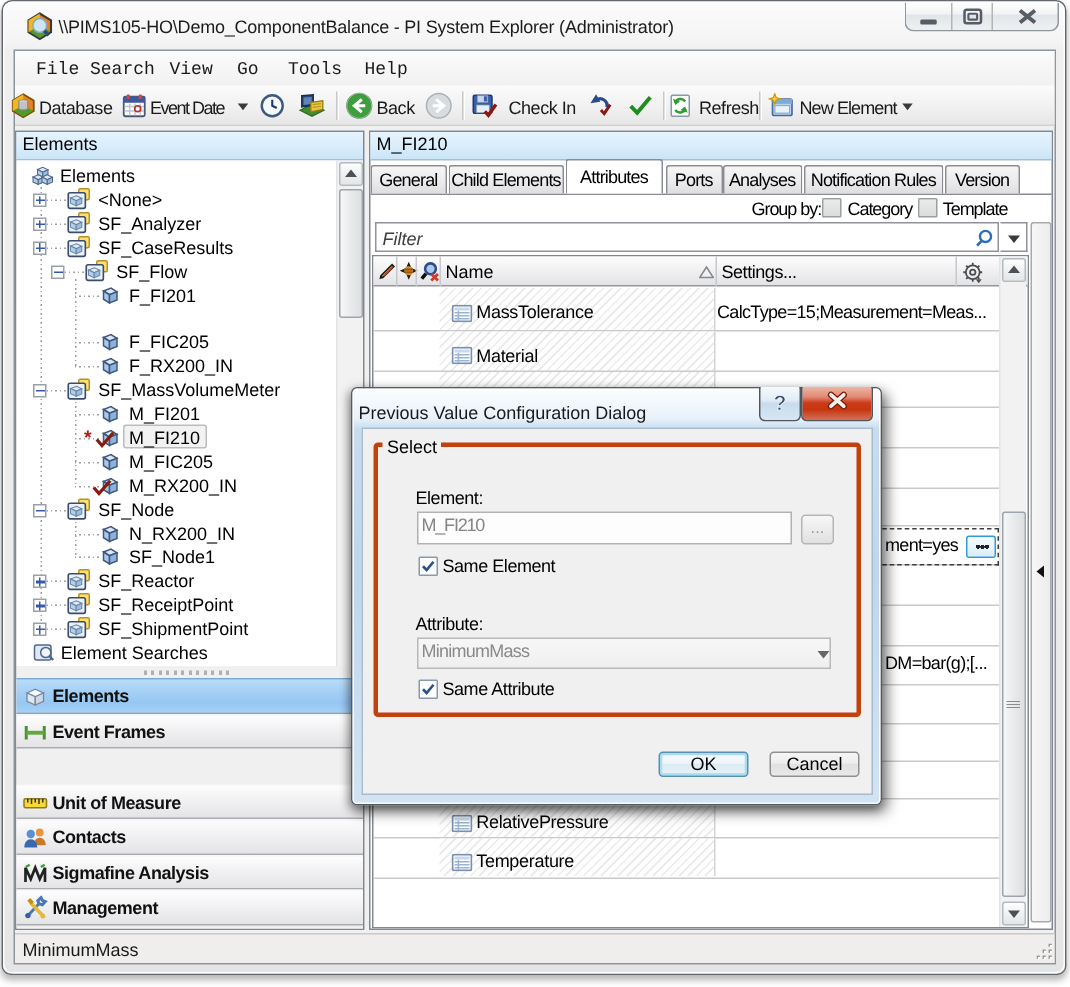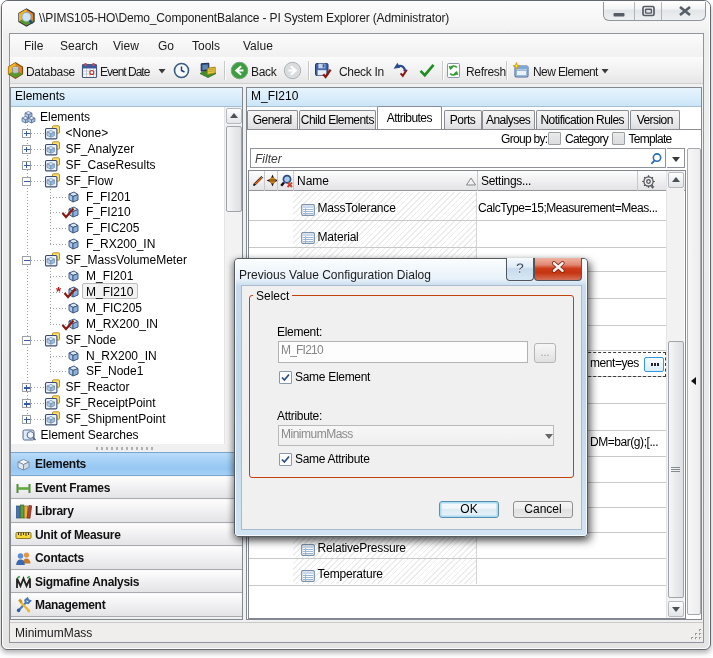--- a/index.html
+++ b/index.html
@@ -5,21 +5,21 @@
 .abs{position:absolute;}
 #winframe{position:absolute;left:1px;top:0px;width:710px;height:650px;border:1px solid #62686e;border-radius:7px 7px 6px 6px;background:linear-gradient(#fcfcfc,#f4f4f4 26px,#efefef 34px,#e9e9e9 90%,#e4e4e4);box-shadow:0 3px 5px rgba(130,130,130,0.6);}
 #winframe::before{content:"";position:absolute;inset:0;border:1px solid #fdfdfd;border-radius:6px;}
 #title{position:absolute;left:39px;top:11px;font-size:12px;color:#1c1c1c;white-space:nowrap;letter-spacing:-0.15px;}
 #capbtns{position:absolute;left:603px;top:2px;width:103px;height:19px;border:1px solid #8f969c;border-top:none;border-radius:0 0 6px 6px;background:linear-gradient(#ffffff,#f2f3f5 40%,#e2e5e8 45%,#eceef0 90%);display:flex;}
 #capbtns .cb{position:relative;}
 #capbtns .cb:nth-child(1){width:30px;}#capbtns .cb:nth-child(2){width:27px;}#capbtns .cb:nth-child(3){width:46px;}
 #capbtns .cb+.cb{border-left:1px solid #b0b5ba;}
 #clientbox{position:absolute;left:9px;top:33px;width:695px;height:610px;border:1px solid #8e959c;background:#f0f0f0;}
 #menubar{position:absolute;left:10px;top:34px;width:693px;height:23px;background:linear-gradient(#fbfbfb,#f1f1f1);font-size:12px;color:#1a1a1a;}
-#menubar span{position:absolute;top:5px;}
+#menubar span{position:absolute;top:5px;font-family:Liberation Mono, monospace;}
 #toolbar{position:absolute;left:10px;top:57px;width:693px;height:27px;background:linear-gradient(#fbfbfb,#f0f0f0 60%,#e6e6e6);border-bottom:1px solid #d0d0d0;font-size:12px;color:#1a1a1a;}
 #toolbar .tlbl{position:absolute;top:8px;letter-spacing:-0.3px;}
 .tsep{position:absolute;top:4px;width:1px;height:19px;background:#c8c8c8;box-shadow:1px 0 0 #fff;}
 #lpanel{position:absolute;left:10px;top:87px;width:233px;height:533px;border:1px solid #828790;background:#fff;}
 .phead{position:absolute;left:0;top:0;right:0;height:19px;background:linear-gradient(#e6f4fd,#dbeefb 45%,#cbe5f7);border-bottom:1px solid #a5bfd1;font-size:12px;color:#000;padding:0.5px 0 0 4px;}
 #tree{position:absolute;left:0;top:19px;width:213px;height:337px;background:#fff;overflow:hidden;font-size:12px;}
 .trow{position:absolute;height:16px;white-space:nowrap;color:#000;}
 .tlabel{position:absolute;top:1px;}
 #tscroll{position:absolute;left:213px;top:19px;width:18px;height:337px;background:#f2f2f2;border-left:1px solid #e4e4e4;}
 .sbtn{position:absolute;left:1px;width:16px;height:16px;border:1px solid #b5bac0;border-radius:2px;background:linear-gradient(#fefefe,#eff1f2 50%,#e3e6e8);}
@@ -50,21 +50,21 @@
 .hatchcell{position:absolute;left:44px;width:184px;background:repeating-linear-gradient(135deg,#ffffff 0 2.9px,#ececec 2.9px 4.1px);border-right:1px solid #d4d4d4;}
 .aicon{position:absolute;}
 .aname{position:absolute;font-size:12px;color:#000;letter-spacing:-0.2px;}
 .aset{position:absolute;font-size:12px;color:#000;white-space:nowrap;letter-spacing:-0.45px;}
 #tvscroll{position:absolute;left:417px;top:0;width:18px;height:447px;background:#f2f2f2;border-left:1px solid #e4e4e4;}
 #strip{position:absolute;left:440px;top:60px;width:14px;height:467px;background:linear-gradient(90deg,#f7f7f7,#ececec);border:1px solid #a6a9ad;border-radius:2px;}
 #dialog{position:absolute;left:234px;top:258px;width:354px;height:279px;border:1px solid #565b60;border-radius:4px;background:linear-gradient(#fbfdfe,#e8f2fa 20px,#c8dcee 27px,#bfd6eb 45%,#d2e4f3);box-shadow:3px 4px 9px rgba(0,0,0,0.55),-2px 2px 6px rgba(0,0,0,0.3);z-index:10;}
 #dialog::before{content:"";position:absolute;inset:0;border:1px solid rgba(255,255,255,.8);border-radius:3px;}
 #dlgtitle{position:absolute;left:4px;top:9px;font-size:12px;color:#1a1a1a;letter-spacing:0px;}
 #dclient{position:absolute;left:6px;top:26px;width:341px;height:245px;background:#f0f0f0;border:1px solid #a9bBCc;}
-#groupbox{position:absolute;left:7px;top:9px;width:325px;height:183px;border:1px solid #c2410c;border-radius:3px;}
+#groupbox{position:absolute;left:7px;top:9px;width:325px;height:183px;border:3px solid #c2410c;border-radius:3px;}
 #groupbox .glbl{position:absolute;left:3px;top:-7px;background:#f0f0f0;padding:0 3px;font-size:12px;color:#000;}
 .dlbl{position:absolute;font-size:12px;color:#000;letter-spacing:-0.3px;}
 #delem{position:absolute;left:36px;top:55px;width:250px;height:22px;border:1px solid #b2b2b2;background:#fdfdfd;font-size:12px;color:#858585;padding:1px 0 0 2px;letter-spacing:-0.8px;}
 #dbtn{position:absolute;left:292px;top:57px;width:22px;height:20px;border:1px solid #b5b5b5;border-radius:3px;background:linear-gradient(#f6f6f6,#ececec 50%,#e0e0e0);color:#9a9a9a;font-size:11px;text-align:center;line-height:16px;}
 #dcombo{position:absolute;left:36px;top:139px;width:276px;height:21px;border:1px solid #b9b9b9;background:linear-gradient(#f7f7f7,#efefef);font-size:12px;color:#8a8a8a;padding:1px 0 0 2px;letter-spacing:-0.5px;}
 .dcheck{position:absolute;width:13px;height:13px;background:#fdfdfd;border:1px solid #8a99ab;border-radius:1px;}
 #okbtn{position:absolute;left:197px;top:215px;width:60px;height:17px;border:1px solid #5a8fb0;border-radius:3px;background:linear-gradient(#f5f9fc,#eef5f9 45%,#dcebf3 50%,#e8f2f8);box-shadow:0 0 0 1.5px #a8dcf2 inset;font-size:12px;color:#000;text-align:center;line-height:15px;}
 #cancelbtn{position:absolute;left:271px;top:215px;width:60px;height:17px;border:1px solid #8e8f8f;border-radius:3px;background:linear-gradient(#f5f5f5,#eeeeee 45%,#e0e0e0 50%,#e9e9e9);font-size:12px;color:#000;text-align:center;line-height:15px;}
 #qbtn{position:absolute;left:271px;top:-1px;width:28px;height:23px;border:1px solid #50565c;border-top:none;border-radius:0 0 4px 4px;background:linear-gradient(#f6fafd,#e0ecf6 40%,#c8dcee 50%,#d6e6f3);text-align:center;z-index:2;}
 #xbtn{position:absolute;left:299px;top:-1px;width:48px;height:23px;border:1px solid #50565c;border-top:none;border-radius:0 0 4px 4px;background:linear-gradient(#ecb4a4,#e28a74 30%,#cd3b1a 48%,#c6350f 68%,#d5715b);text-align:center;z-index:2;}
@@ -93,21 +93,21 @@
         <path d="M18 5 L28 13 M28 5 L18 13" stroke="#565d66" stroke-width="2.6"></path>
       </svg></div>
 </div>
 <div id="clientbox"></div>
 <div id="menubar">
 <span style="left:14px">File</span>
     <span style="left:50px">Search</span>
     <span style="left:103px">View</span>
     <span style="left:148px">Go</span>
     <span style="left:182px">Tools</span>
-    <span style="left:233px">Value</span>
+    <span style="left:233px">Help</span>
 </div>
 <div id="toolbar">
 <svg class="abs" style="left:-3px;top:5px" width="17" height="17" viewBox="0 0 17 17">
 <polygon points="8.5,0.8 15.5,5 15.5,12 8.5,16.2 1.5,12 1.5,5" fill="#e8821e" stroke="#7a5210" stroke-width="1.2"></polygon>
 <polygon points="8.5,0.8 8.5,8.5 1.5,12 1.5,5" fill="#f4b61f"></polygon>
 <polygon points="2,11.8 8.5,8.2 15,11.8 8.5,15.8" fill="#4f9c27"></polygon>
 <ellipse cx="8.5" cy="5.8" rx="3" ry="1.3" fill="#d6d6d6" stroke="#8a8a8a" stroke-width="0.8"></ellipse>
 <path d="M5.5 5.8 V10 A3 1.3 0 0 0 11.5 10 V5.8" fill="#c2c2c2" stroke="#8a8a8a" stroke-width="0.8"></path>
 </svg>
 <span class="tlbl" style="left:16px">Database</span>
@@ -247,53 +247,41 @@
 <div class="abs" style="left:15px;top:5.8px;width:1.4px;height:5.8px;background:#3858a8"></div>
 <svg class="abs" style="left:33px;top:0px" width="16" height="15" viewBox="0 0 16 15">
 <rect x="8.5" y="0.8" width="7" height="7.4" rx="1" fill="#ffe06a" stroke="#b8902a" stroke-width="1"></rect>
 <rect x="1.5" y="3.5" width="11.4" height="10.4" rx="1.2" fill="#eaf2fa" stroke="#3c4c6c" stroke-width="1.1"></rect>
 <polygon points="3,7 7,5.5 10.5,7.2 6.8,8.8" fill="#dce9f6" stroke="#6a87a8" stroke-width="0.7"></polygon>
 <polygon points="3,7 6.8,8.8 6.8,12.2 3,10.5" fill="#b5cfe9" stroke="#6a87a8" stroke-width="0.7"></polygon>
 <polygon points="6.8,8.8 10.5,7.2 10.5,10.6 6.8,12.2" fill="#9cbede" stroke="#6a87a8" stroke-width="0.7"></polygon>
 </svg>
 <span class="tlabel" style="left:54.5px">SF_CaseResults</span>
 </div>
-<div class="trow" style="left:0;top:65.6px;width:213px">
+<div class="trow" style="left:12px;top:65.6px;width:213px">
 <div class="abs" style="left:20px;top:8px;width:14px;height:1px;background:repeating-linear-gradient(90deg,#a0a0a0 0 1px,transparent 1px 3px)"></div>
 <div class="abs" style="left:11px;top:4px;width:9px;height:9px;border:1px solid #9aa0a8;background:#fff;"></div>
 <div class="abs" style="left:12.5px;top:8px;width:6px;height:1.4px;background:#3858a8"></div>
 <svg class="abs" style="left:33px;top:0px" width="16" height="15" viewBox="0 0 16 15">
 <rect x="8.5" y="0.8" width="7" height="7.4" rx="1" fill="#ffe06a" stroke="#b8902a" stroke-width="1"></rect>
 <rect x="1.5" y="3.5" width="11.4" height="10.4" rx="1.2" fill="#eaf2fa" stroke="#3c4c6c" stroke-width="1.1"></rect>
 <polygon points="3,7 7,5.5 10.5,7.2 6.8,8.8" fill="#dce9f6" stroke="#6a87a8" stroke-width="0.7"></polygon>
 <polygon points="3,7 6.8,8.8 6.8,12.2 3,10.5" fill="#b5cfe9" stroke="#6a87a8" stroke-width="0.7"></polygon>
 <polygon points="6.8,8.8 10.5,7.2 10.5,10.6 6.8,12.2" fill="#9cbede" stroke="#6a87a8" stroke-width="0.7"></polygon>
 </svg>
 <span class="tlabel" style="left:54.5px">SF_Flow</span>
 </div>
 <div class="trow" style="left:0;top:81.5px;width:213px">
 <div class="abs" style="left:39px;top:8px;width:18px;height:1px;background:repeating-linear-gradient(90deg,#a0a0a0 0 1px,transparent 1px 3px)"></div>
 <svg class="abs" style="left:55px;top:1px" width="14" height="14" viewBox="0 0 14 14">
 <polygon points="3,4 8,2 12,4.5 7,6.5" fill="#d7e7f6" stroke="#41587e" stroke-width="1"></polygon>
 <polygon points="3,4 7,6.5 7,12 3,9.5" fill="#a9c9e9" stroke="#41587e" stroke-width="1"></polygon>
 <polygon points="7,6.5 12,4.5 12,10 7,12" fill="#8cb1da" stroke="#41587e" stroke-width="1"></polygon>
 </svg>
 <span class="tlabel" style="left:75px">F_FI201</span>
-</div>
-<div class="trow" style="left:0;top:97.4px;width:213px">
-<div class="abs" style="left:39px;top:8px;width:18px;height:1px;background:repeating-linear-gradient(90deg,#a0a0a0 0 1px,transparent 1px 3px)"></div>
-<svg class="abs" style="left:55px;top:1px" width="14" height="14" viewBox="0 0 14 14">
-<polygon points="3,4 8,2 12,4.5 7,6.5" fill="#d7e7f6" stroke="#41587e" stroke-width="1"></polygon>
-<polygon points="3,4 7,6.5 7,12 3,9.5" fill="#a9c9e9" stroke="#41587e" stroke-width="1"></polygon>
-<polygon points="7,6.5 12,4.5 12,10 7,12" fill="#8cb1da" stroke="#41587e" stroke-width="1"></polygon>
-</svg>
-<svg class="abs" style="left:50px;top:3px;z-index:3" width="14" height="12" viewBox="0 0 14 12">
-<path d="M1.5 6 L5 10 L12.5 1.5" fill="none" stroke="#8a1a10" stroke-width="2.2"></path>
-</svg>
-<span class="tlabel" style="left:75px">F_FI210</span>
 </div>
 <div class="trow" style="left:0;top:113.3px;width:213px">
 <div class="abs" style="left:39px;top:8px;width:18px;height:1px;background:repeating-linear-gradient(90deg,#a0a0a0 0 1px,transparent 1px 3px)"></div>
 <svg class="abs" style="left:55px;top:1px" width="14" height="14" viewBox="0 0 14 14">
 <polygon points="3,4 8,2 12,4.5 7,6.5" fill="#d7e7f6" stroke="#41587e" stroke-width="1"></polygon>
 <polygon points="3,4 7,6.5 7,12 3,9.5" fill="#a9c9e9" stroke="#41587e" stroke-width="1"></polygon>
 <polygon points="7,6.5 12,4.5 12,10 7,12" fill="#8cb1da" stroke="#41587e" stroke-width="1"></polygon>
 </svg>
 <span class="tlabel" style="left:75px">F_FIC205</span>
 </div>
@@ -464,29 +452,20 @@
           </svg></span>
         <span class="lbl">Elements</span>
       </div>
 <div class="nav" style="top:23.5px">
         <span class="nicon"><svg width="17" height="17" viewBox="0 0 17 17">
             <rect x="1.5" y="4" width="2" height="9" fill="#4e8e34"></rect>
             <rect x="13.5" y="4" width="2" height="9" fill="#4e8e34"></rect>
             <rect x="2.5" y="7.2" width="12" height="2.6" fill="#63a83f"></rect>
           </svg></span>
         <span class="lbl">Event Frames</span>
-      </div>
-<div class="nav" style="top:47.0px">
-        <span class="nicon"><svg width="17" height="17" viewBox="0 0 17 17">
-            <rect x="1.5" y="3" width="3.4" height="12" fill="#4472b8" stroke="#2a4a80" stroke-width="0.7"></rect>
-            <rect x="5.4" y="2" width="3.4" height="13" fill="#58a040" stroke="#2e6a24" stroke-width="0.7"></rect>
-            <rect x="9.3" y="3" width="3.4" height="12" fill="#e8b43c" stroke="#9a7218" stroke-width="0.7"></rect>
-            <rect x="13" y="2.6" width="2.8" height="12.6" fill="#b04838" stroke="#7a2a1c" stroke-width="0.7" transform="rotate(8 14.4 9)"></rect>
-          </svg></span>
-        <span class="lbl">Library</span>
       </div>
 <div class="nav" style="top:70.5px">
         <span class="nicon"><svg width="17" height="17" viewBox="0 0 17 17">
             <rect x="1" y="5.5" width="15" height="6" rx="1" fill="#f8d838" stroke="#8a7a20" stroke-width="1"></rect>
             <g stroke="#333" stroke-width="1">
               <line x1="3.5" y1="5.5" x2="3.5" y2="8"></line>
               <line x1="6" y1="5.5" x2="6" y2="9"></line>
               <line x1="8.5" y1="5.5" x2="8.5" y2="8"></line>
               <line x1="11" y1="5.5" x2="11" y2="9"></line>
               <line x1="13.5" y1="5.5" x2="13.5" y2="8"></line>

